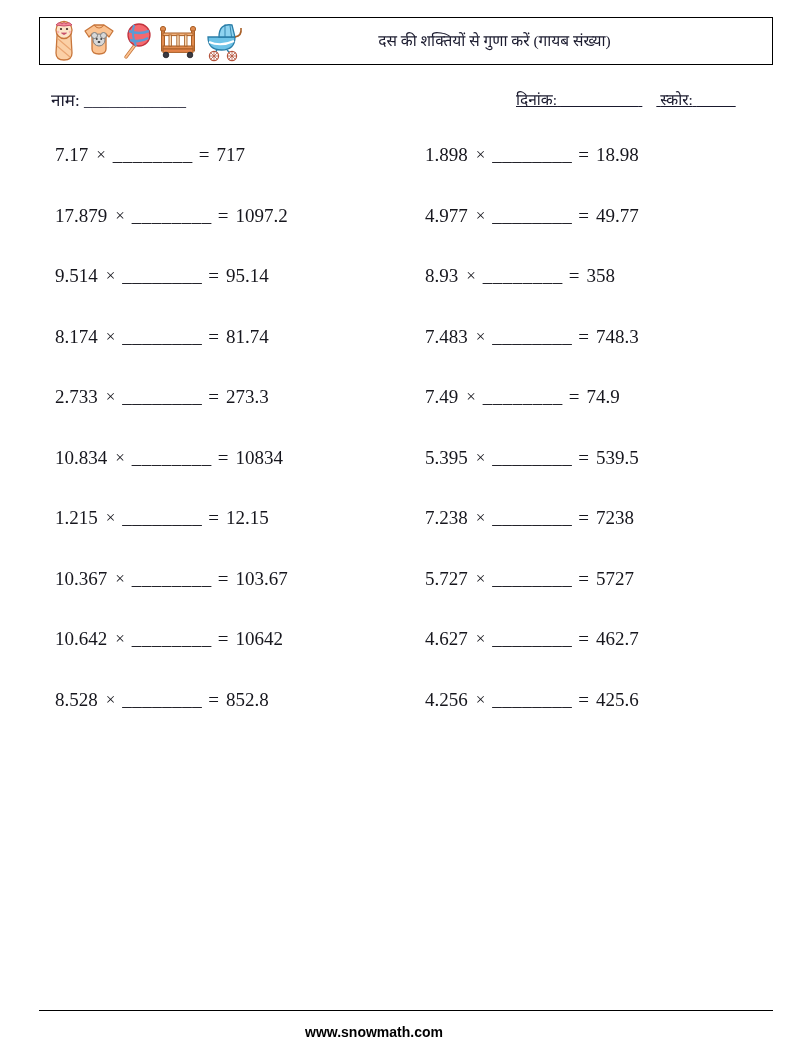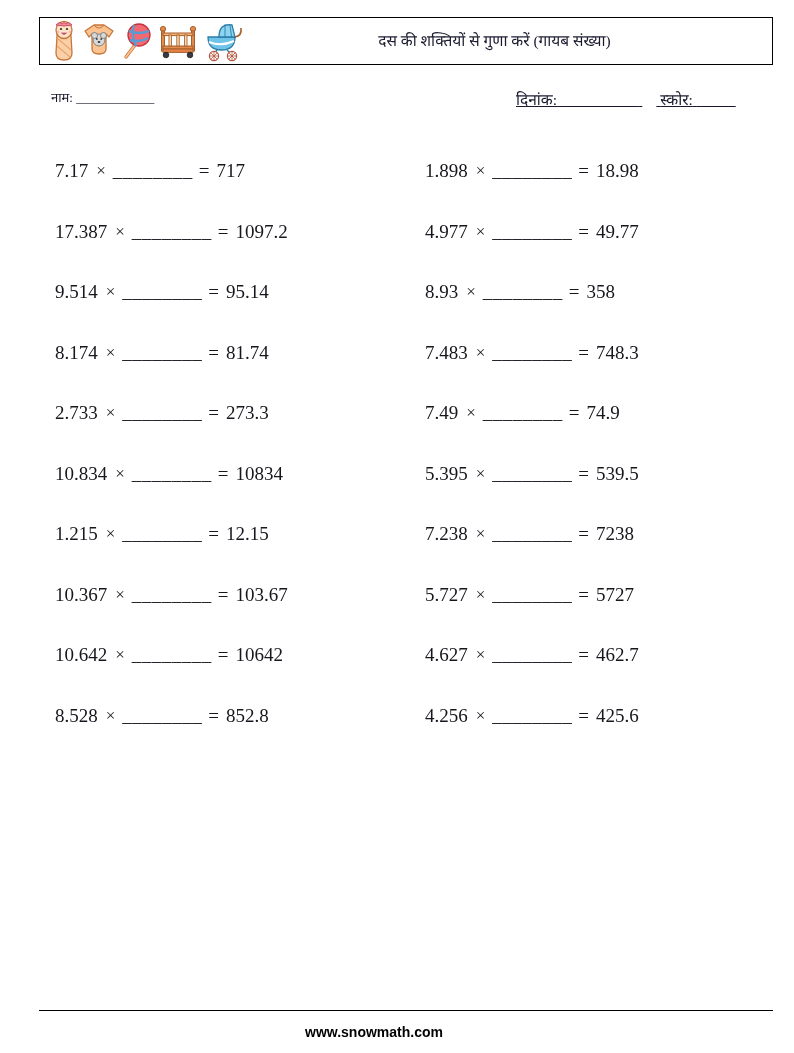--- a/index.html
+++ b/index.html
@@ -63,21 +63,21 @@
     position: absolute;
     left: 0;
     top: 88px;
     width: 794px;
     height: 28px;
   }
   .meta-name {
     position: absolute;
     left: 43px;
     top: 0;
-    font-size: 13px;
+    font-size: 17px;
     color: #1a1a2e;
     white-space: nowrap;
   }
   .meta-right {
     position: absolute;
     left: 508px;
     top: 0;
     font-size: 15.5px;
     color: #1a1a2e;
     white-space: nowrap;
@@ -88,21 +88,20 @@
   
   .problems {
     position: absolute;
     left: 0;
     top: 142px;
     width: 794px;
   }
   .col {
     position: absolute;
     top: 0;
-    margin-top: 16px;
   }
   .col-left  { left: 47px;  width: 370px; }
   .col-right { left: 417px; width: 370px; }
 
   .problem {
     height: 60.5px;
     display: flex;
     align-items: flex-start;
     font-size: 19px;
     line-height: 26px;
@@ -247,21 +246,21 @@
   <div class="problems">
     <div class="col col-left" id="col-left">
         <div class="problem">
           <span class="p-operand">7.17</span>
           <span class="p-times">×</span>
           <span class="p-blank">________</span>
           <span class="p-equals">=</span>
           <span class="p-result">717</span>
         </div>
         <div class="problem">
-          <span class="p-operand">17.387</span>
+          <span class="p-operand">17.879</span>
           <span class="p-times">×</span>
           <span class="p-blank">________</span>
           <span class="p-equals">=</span>
           <span class="p-result">1097.2</span>
         </div>
         <div class="problem">
           <span class="p-operand">9.514</span>
           <span class="p-times">×</span>
           <span class="p-blank">________</span>
           <span class="p-equals">=</span>

